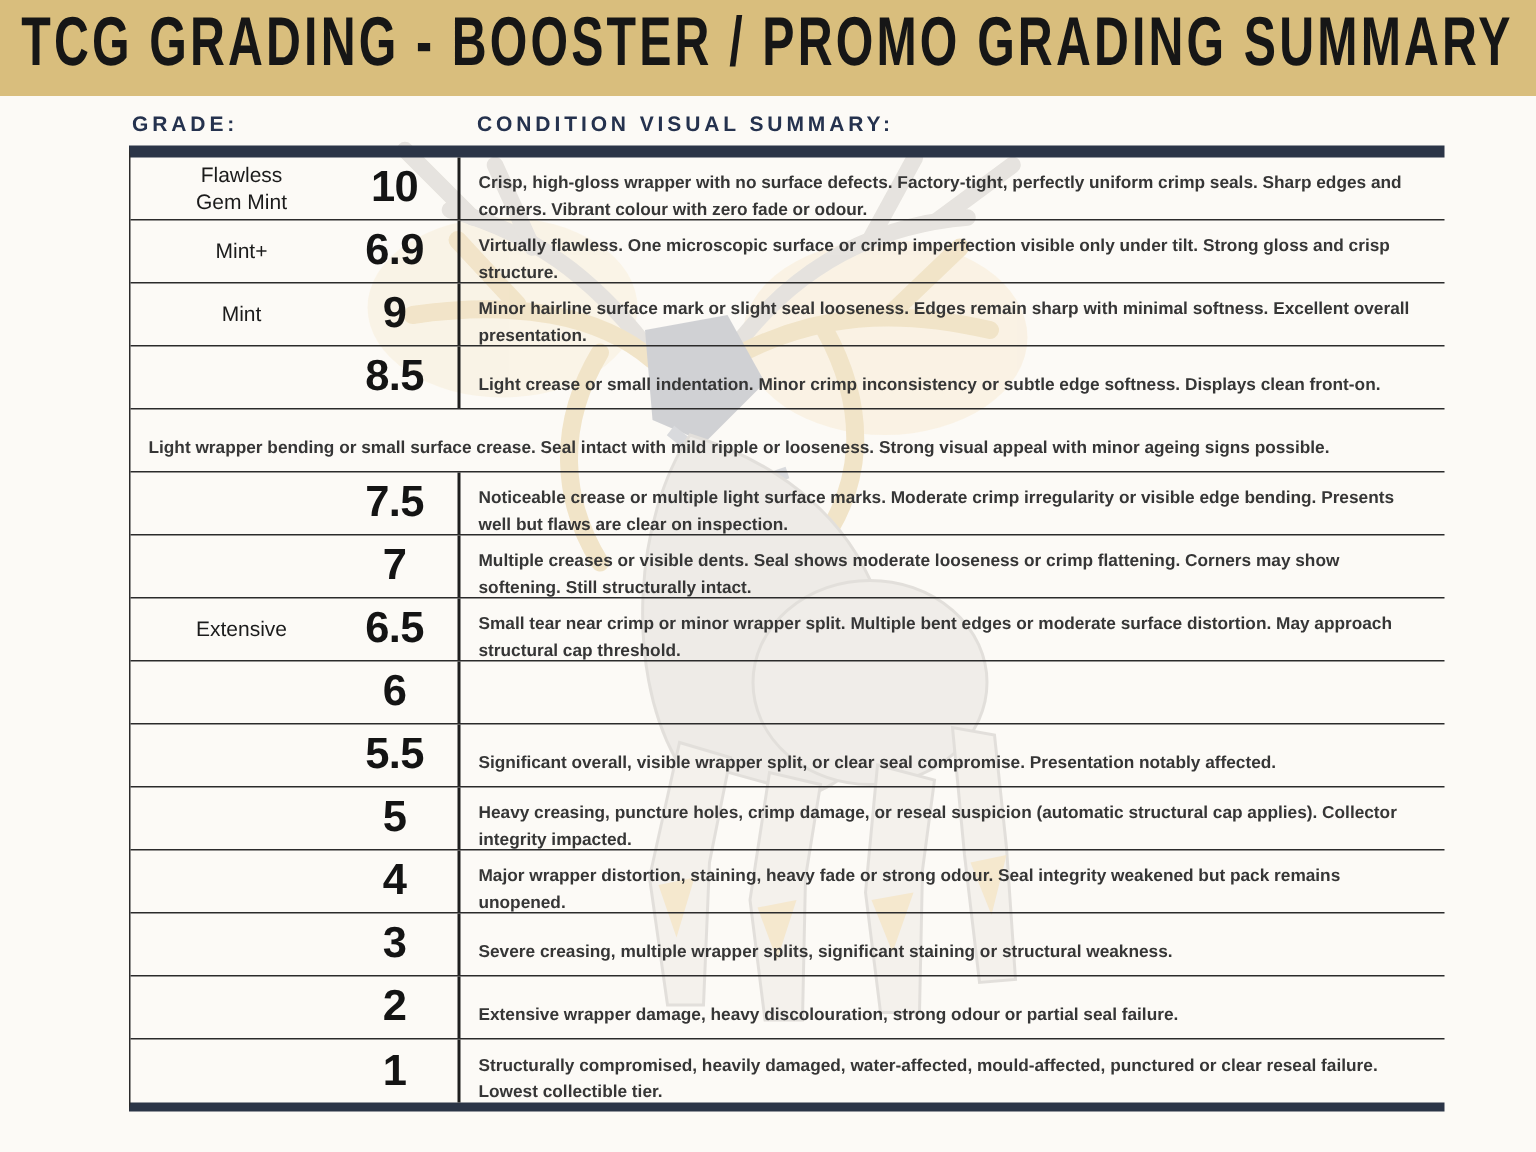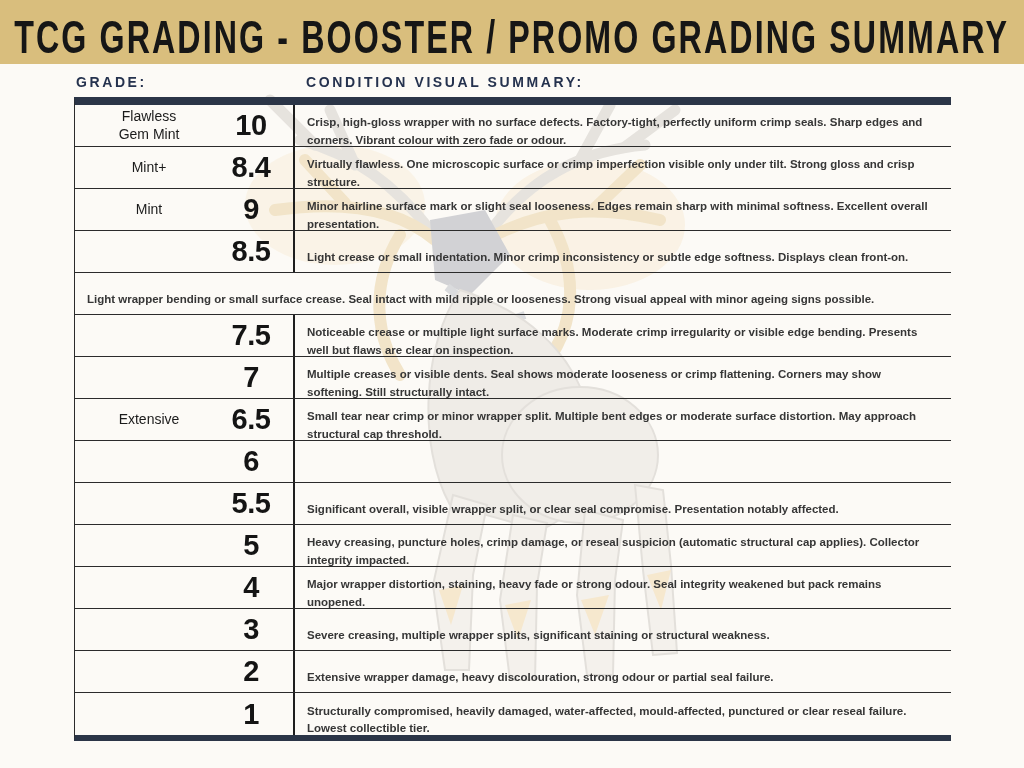--- a/index.html
+++ b/index.html
@@ -5,29 +5,29 @@
   * { margin:0; padding:0; box-sizing:border-box; }
   html,body { width:1024px; height:768px; }
   .page {
     width:1024px; height:768px; position:relative; overflow:hidden;
     background:var(--page-bg,#fcfaf6);
     font-family:"Liberation Sans", sans-serif;
   }
   .banner {
     height:64px; width:100%;
     background:var(--banner-bg,#d9be7d);
-    display:flex; align-items:flex-end; justify-content:center;
+    display:flex; align-items:flex-start; justify-content:center;
     position:relative; z-index:2;
   }
   .banner h1 {
     font-size:46px; font-weight:700; letter-spacing:3px;
     color:var(--title-color,#161616);
     white-space:nowrap; transform:scaleX(0.70); transform-origin:center;
   }
-  .content { position:absolute; left:74px; top:64px; width:877px; z-index:1; }
+  .content { position:absolute; left:86px; top:64px; width:877px; z-index:1; }
   .watermark {
     position:absolute; left:195px; top:25px; width:540px; height:680px;
     z-index:0; pointer-events:none;
   }
   .col-headers { display:flex; padding:10px 0 7px 2px; position:relative; z-index:1; }
   .col-h {
     font-size:14px; font-weight:700; letter-spacing:2.6px;
     color:var(--header-color,#25324e);
   }
   .grade-h { width:218px; }
@@ -120,21 +120,21 @@
           <div class="grade-cell">
             <div class="grade-name">Flawless
 Gem Mint</div>
             <div class="grade-score">10</div>
           </div>
           <div class="grade-desc">Crisp, high-gloss wrapper with no surface defects. Factory-tight, perfectly uniform crimp seals. Sharp edges and corners. Vibrant colour with zero fade or odour.</div>
         </div>
         <div class="grade-row">
           <div class="grade-cell">
             <div class="grade-name">Mint+</div>
-            <div class="grade-score">8.4</div>
+            <div class="grade-score">6.9</div>
           </div>
           <div class="grade-desc">Virtually flawless. One microscopic surface or crimp imperfection visible only under tilt. Strong gloss and crisp structure.</div>
         </div>
         <div class="grade-row">
           <div class="grade-cell">
             <div class="grade-name">Mint</div>
             <div class="grade-score">9</div>
           </div>
           <div class="grade-desc">Minor hairline surface mark or slight seal looseness. Edges remain sharp with minimal softness. Excellent overall presentation.</div>
         </div>

